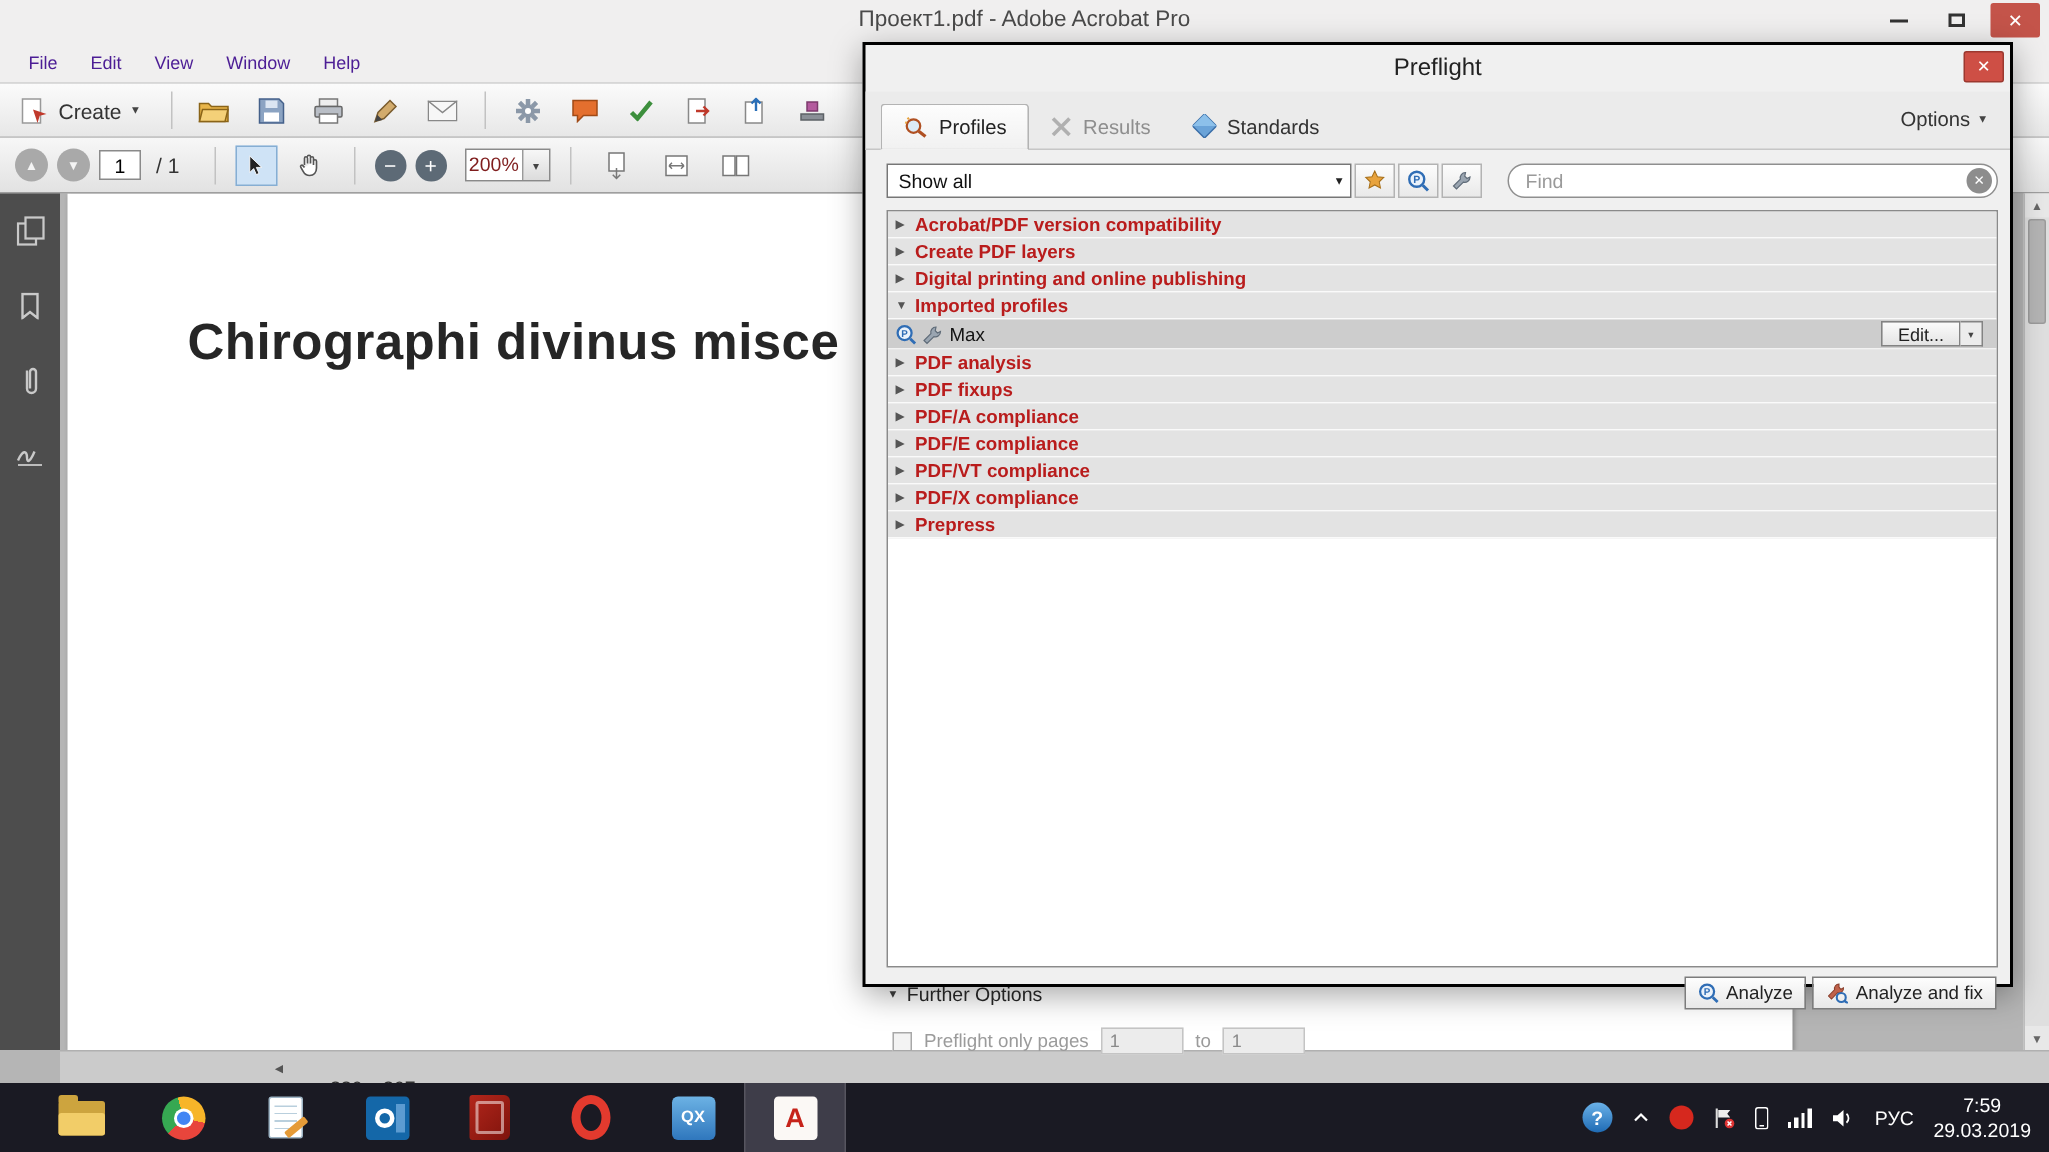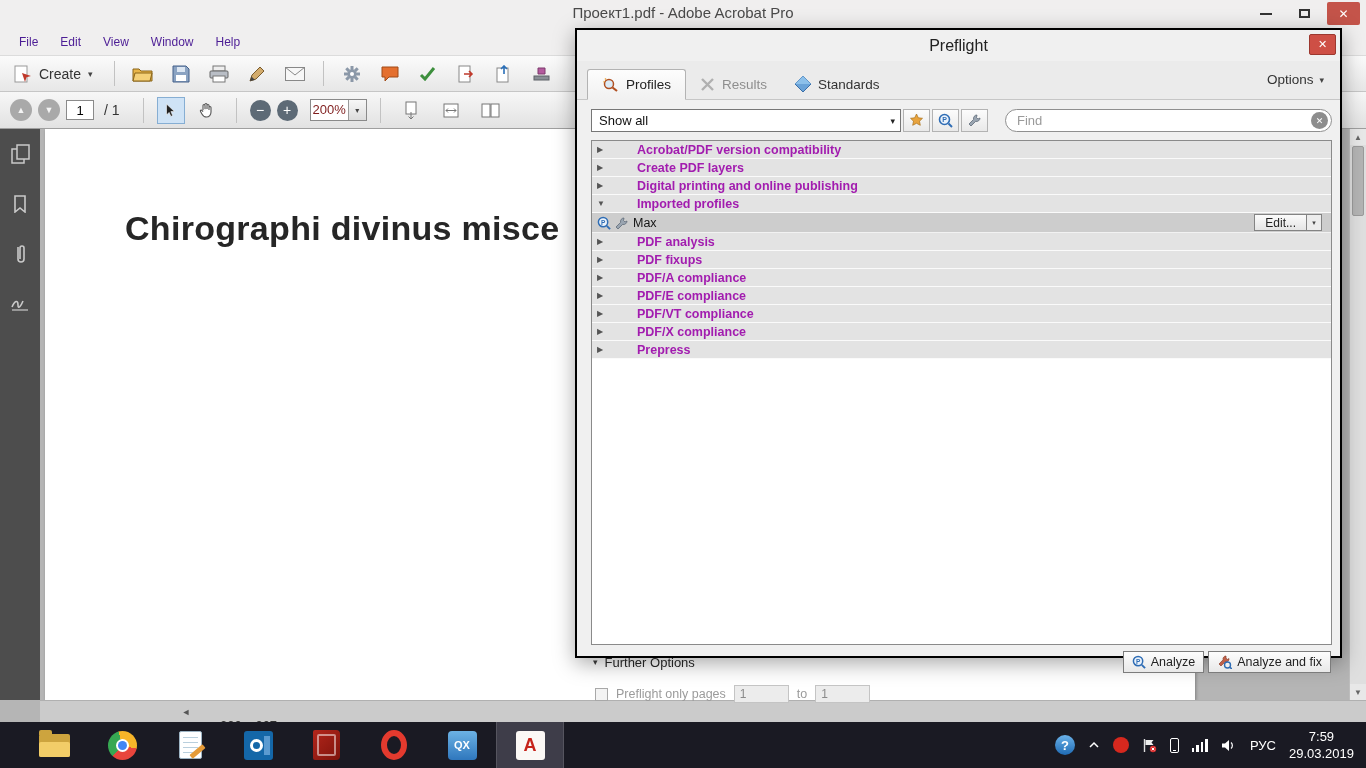--- a/index.html
+++ b/index.html
@@ -75,21 +75,21 @@
   .pf-iconbtn { width:27px; height:23px; border:1px solid #b3b3b3; background:linear-gradient(#fcfcfc,#e9e9e9); display:flex; align-items:center; justify-content:center; margin-left:2px; }
   .pf-iconbtn:first-of-type { margin-left:14px; }
   .pf-find { flex:1; height:23px; margin-left:17px; background:#fff; border:1px solid #8f8f8f; border-radius:12px; display:flex; align-items:center; padding:0 3px 0 11px; }
   .pf-find input { flex:1; border:none; outline:none; background:transparent; font-size:13px; color:#333; font-family:"Liberation Sans",sans-serif; }
   .pf-find input::placeholder { color:#9a9a9a; }
   .pf-clear { width:17px; height:17px; border-radius:50%; background:#8d8d8d; color:#fff; font-size:9px; display:flex; align-items:center; justify-content:center; }
 
   .pf-list { margin:4px 8px 0 14px; height:505px; background:#fff; border:1px solid #8a8a8a; overflow:hidden; }
   .pf-row { height:18px; background:#e3e3e3; border-bottom:1px solid #fafafa; display:flex; align-items:center; padding-left:5px; }
   .pf-row .tri { width:13px; font-size:8px; color:#555; }
-  .pf-row .lbl { font-size:12.5px; font-weight:bold; color:#a21caf;margin-left:27px; }
+  .pf-row .lbl { font-size:12.5px; font-weight:bold; color:#b91c1c; }
   .pf-subrow { height:20px; background:#cdcdcd; border-bottom:1px solid #f2f2f2; display:flex; align-items:center; padding:0 3px 0 5px; }
   .pf-subrow .lbl { font-size:12.5px; color:#141414; margin-left:5px; }
   .pf-subrow .spacer { flex:1; }
   .edit-btn { height:17px; padding:0 10px; border:1px solid #838383; background:linear-gradient(#fbfbfb,#e4e4e4); font-size:12px; color:#222; display:flex; align-items:center; }
   .edit-caret { width:15px; height:17px; border:1px solid #838383; border-left:none; background:#ececec; display:flex; align-items:center; justify-content:center; font-size:7px; color:#444; margin-right:6px; }
 
   .pf-further { display:flex; align-items:center; padding:6px 9px 0 16px; }
   .fo-label { display:flex; align-items:center; gap:7px; font-size:13px; color:#222; }
   .fo-label .tri { font-size:9px; color:#333; }
   .fo-spacer { flex:1; }

